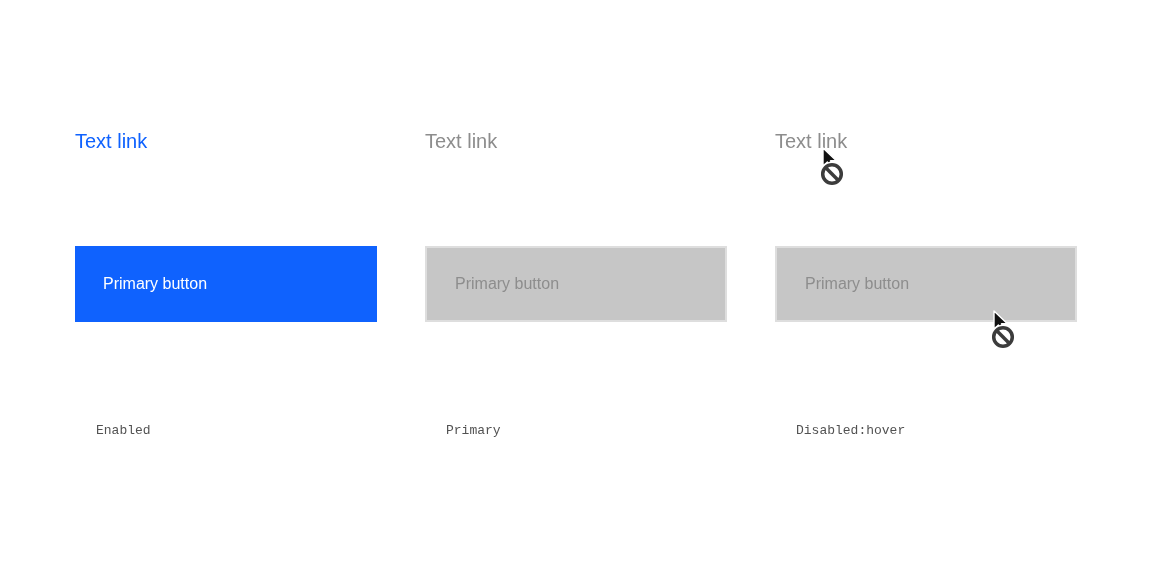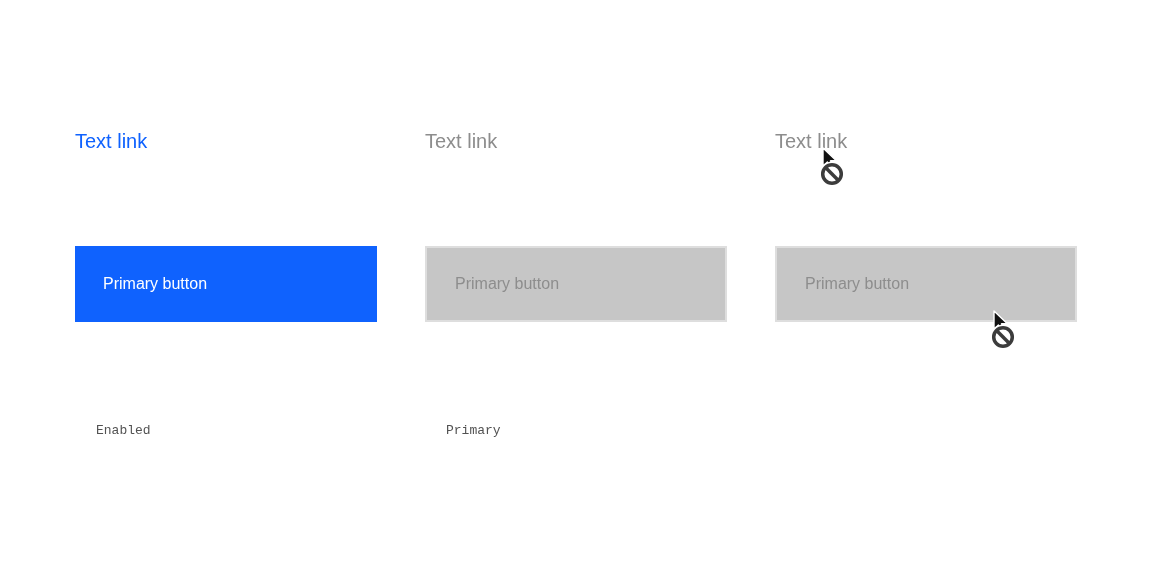--- a/index.html
+++ b/index.html
@@ -47,20 +47,21 @@
 
   <section class="col col-1">
     <a class="textlink state-disabled">Text link</a>
     <button class="btn state-disabled">Primary button</button>
     <div class="state-label">Primary</div>
   </section>
 
   <section class="col col-2">
     <a class="textlink state-disabled">Text link</a>
     <button class="btn state-disabled">Primary button</button>
+    <div class="state-label">Disabled:hover</div>
   </section>
 
   <svg class="cursor cursor-link" viewBox="0 0 34 42" aria-hidden="true">
     <path d="M8 1 L8 19.2 L12.4 15 L15.2 21.6 L18.3 20.3 L15.5 13.8 L21.4 13.8 Z" fill="#111111" stroke="#ffffff" stroke-width="1.4" stroke-linejoin="round"></path>
     <circle cx="17" cy="27" r="12.4" fill="#ffffff"></circle>
     <circle cx="17" cy="27" r="9.3" fill="#ffffff" stroke="#3c3c3c" stroke-width="3.5"></circle>
     <line x1="10.8" y1="20.8" x2="23.2" y2="33.2" stroke="#3c3c3c" stroke-width="3.5"></line>
   </svg>
 
   <svg class="cursor cursor-button" viewBox="0 0 34 42" aria-hidden="true">

